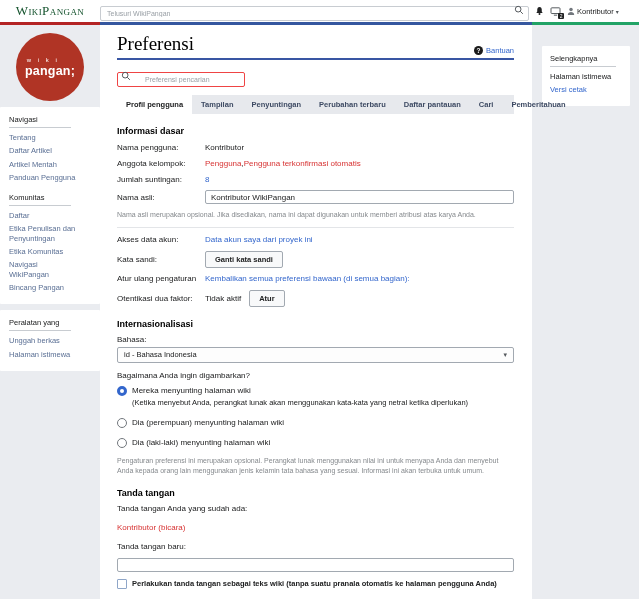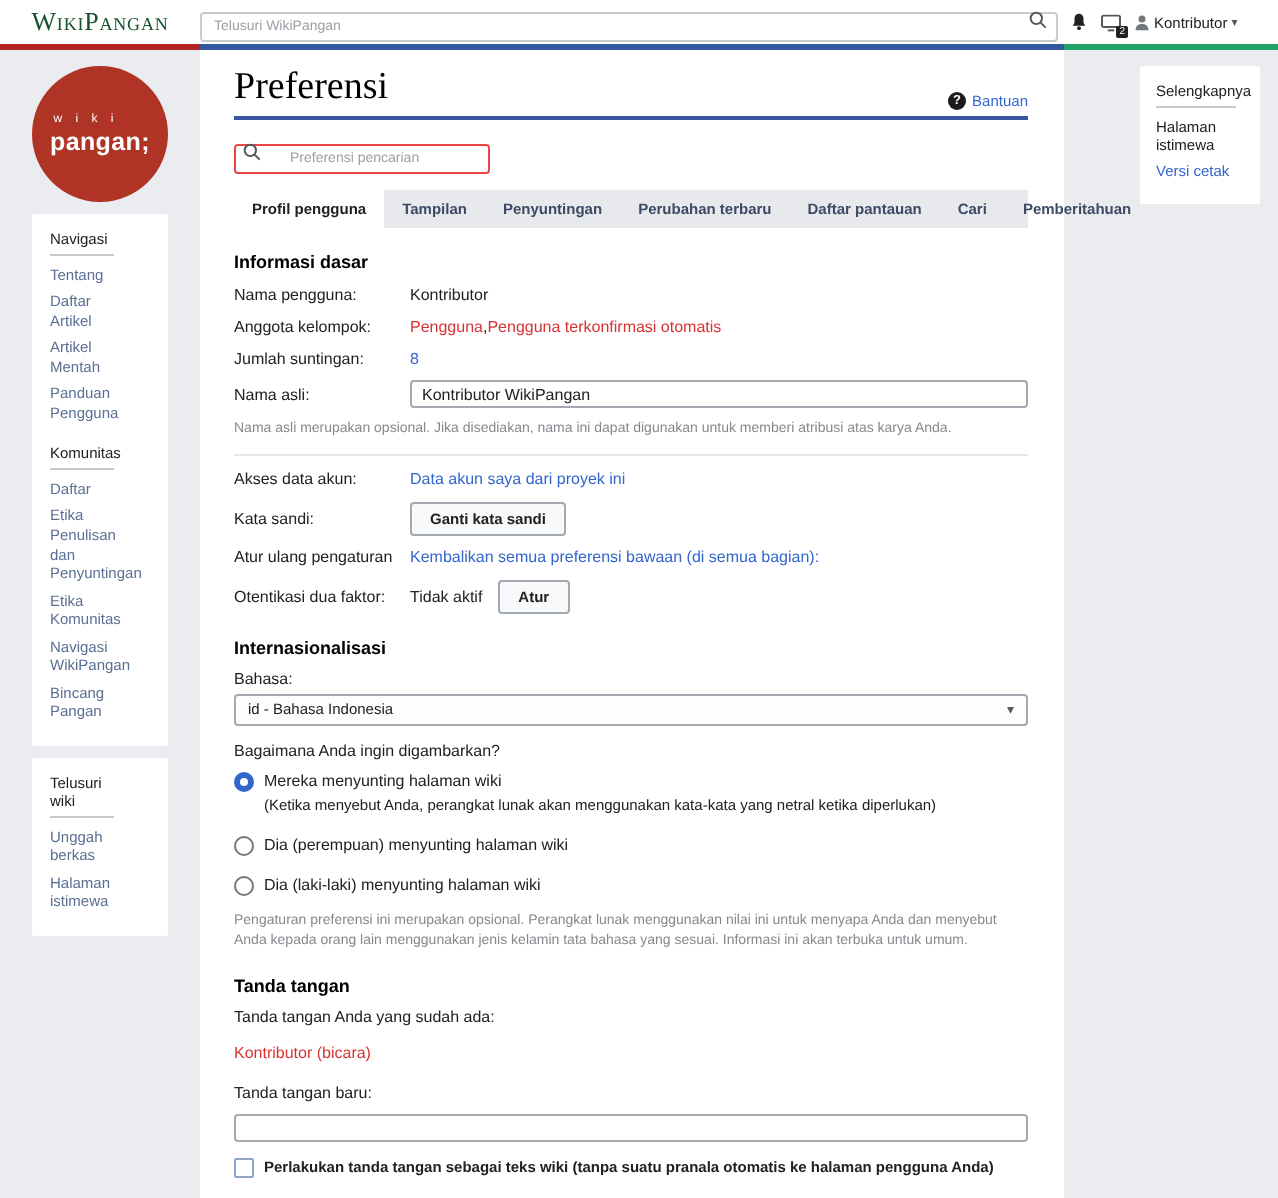--- a/index.html
+++ b/index.html
@@ -22,27 +22,27 @@
   .tricolor { position:absolute; top:22px; left:0; width:639px; height:3px; display:flex; }
   .tri-red   { width:100px; background:#b32424; }
   .tri-blue  { width:432px; background:#35579f; }
   .tri-green { width:107px; background:#22a366; }
 
   
   .leftcol { position:absolute; top:25px; left:0; width:100px; }
   .logo-circle { width:68px; height:68px; border-radius:50%; background:#b03425; margin:8px auto 4px; display:flex; flex-direction:column; align-items:center; justify-content:center; color:#fff; cursor:pointer; }
   .logo-top { font-size:6px; letter-spacing:2.5px; margin-bottom:1px; margin-left:-14px; }
   .logo-bottom { font-size:12.5px; font-weight:bold; letter-spacing:.2px; }
-  .sidepanel { background:#fff; margin:6px 16px; padding:8px 24px 8px 9px; border-radius:1px; }
+  .sidepanel { background:#fff; margin:6px 0; padding:8px 24px 8px 9px; border-radius:1px; }
   .side-h { font-size:7.5px; color:#202122; padding-bottom:3px; border-bottom:1px solid #c8ccd1; margin-bottom:5px; margin-top:10px; width:92%; }
   .side-h:first-child { margin-top:0; }
   .side-link { display:block; color:#5a6f94; font-size:7.5px; line-height:1.3; margin:3.5px 0; cursor:pointer; text-decoration:none; }
 
   
-  .rightcol { position:absolute; top:25px; right:0; width:107px;padding-left:28px; }
+  .rightcol { position:absolute; top:38px; right:0; width:107px; }
   .morepanel { background:#fff; margin:8px 9px 0 10px; padding:8px; border-radius:1px; }
   .more-item-plain { display:block; font-size:7.5px; color:#202122; margin:4px 0; cursor:pointer; }
   .more-item-link  { display:block; font-size:7.5px; color:#3366cc; margin:4px 0; cursor:pointer; }
 
   
   .card { position:absolute; top:25px; left:100px; width:432px; height:574px; background:#fff; padding:8px 18px 10px 17px; }
   .title-row { display:flex; justify-content:space-between; align-items:flex-end; border-bottom:2px solid #3956a3; padding-bottom:3px; }
   .page-title { font-family:"Liberation Serif", serif; font-weight:normal; font-size:19px; color:#000; }
   .help { display:inline-flex; align-items:center; gap:3px; font-size:7.5px; color:#3366cc; cursor:pointer; }
   .qicon { width:9px; height:9px; border-radius:50%; background:#1b1b1b; color:#fff; font-size:6.5px; font-weight:bold; display:inline-flex; align-items:center; justify-content:center; }
@@ -147,21 +147,21 @@
     <a class="side-link">Artikel Mentah</a>
     <a class="side-link">Panduan Pengguna</a>
     <div class="side-h">Komunitas</div>
     <a class="side-link">Daftar</a>
     <a class="side-link">Etika Penulisan dan Penyuntingan</a>
     <a class="side-link">Etika Komunitas</a>
     <a class="side-link">Navigasi WikiPangan</a>
     <a class="side-link">Bincang Pangan</a>
   </div>
   <div class="sidepanel">
-    <div class="side-h">Telusuri wiki</div>
+    <div class="side-h">Peralatan yang</div>
     <a class="side-link">Unggah berkas</a>
     <a class="side-link">Halaman istimewa</a>
   </div>
 </nav>
 
 <aside class="rightcol">
   <div class="morepanel">
     <div class="side-h">Selengkapnya</div>
     <a class="more-item-plain">Halaman istimewa</a>
     <a class="more-item-link">Versi cetak</a>

